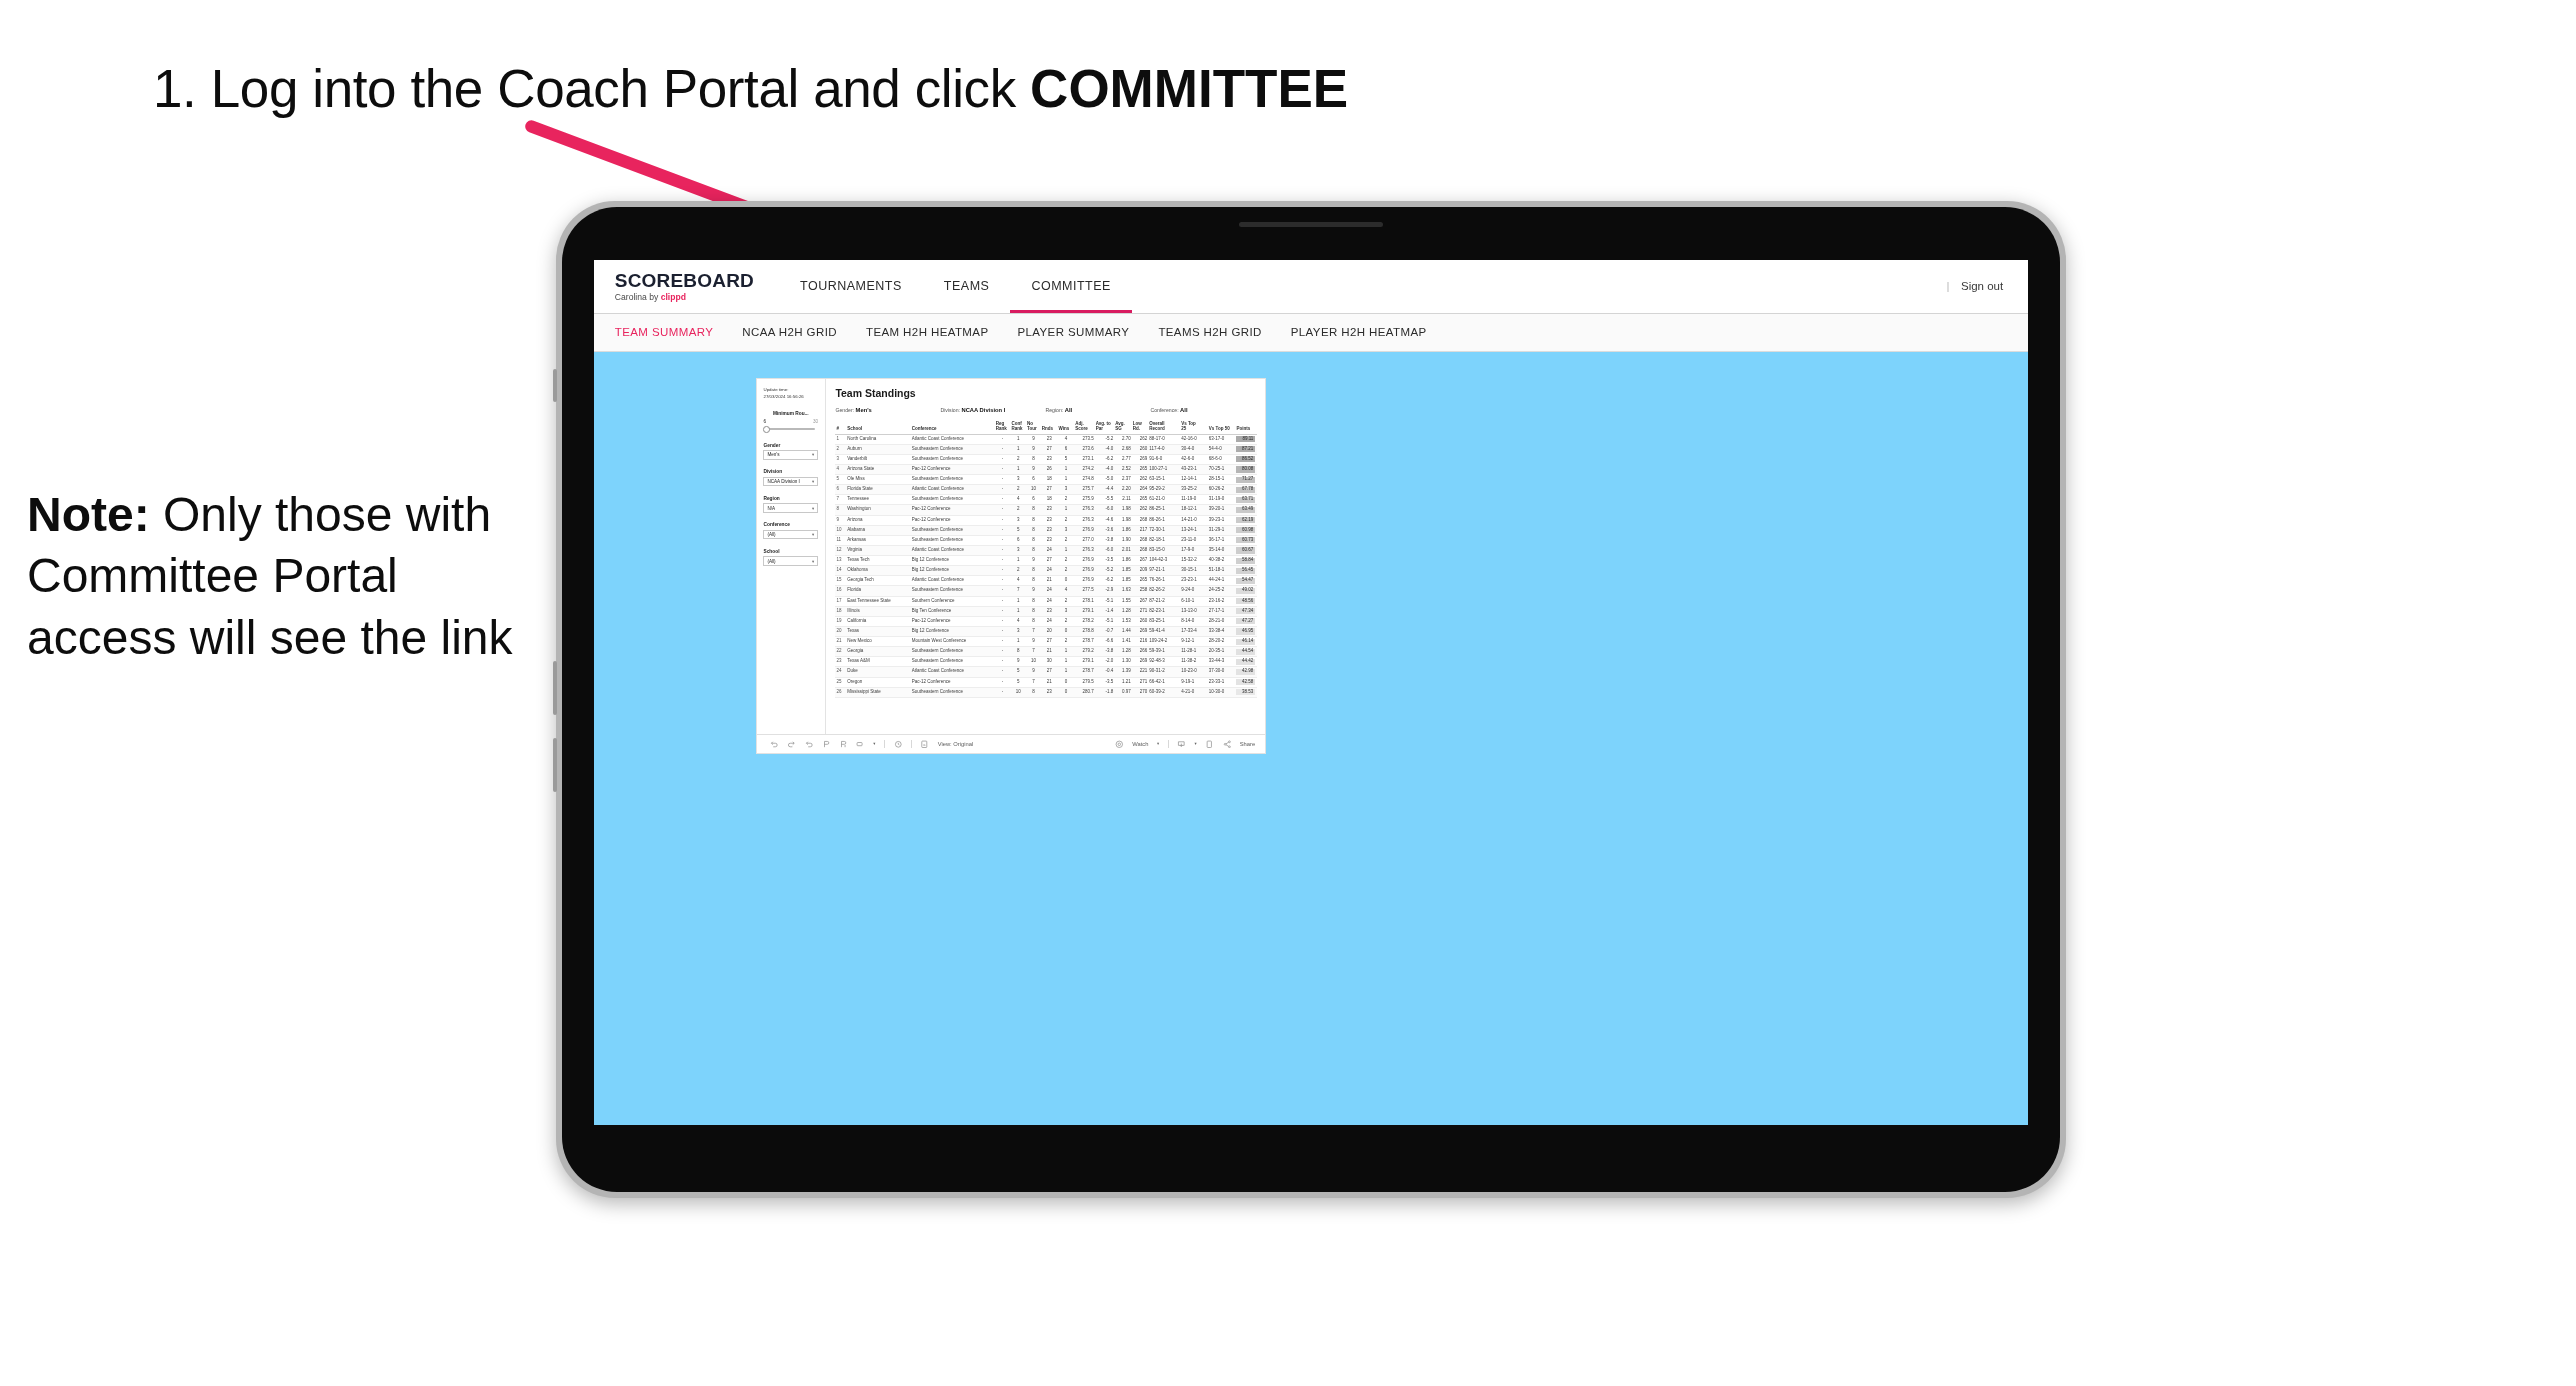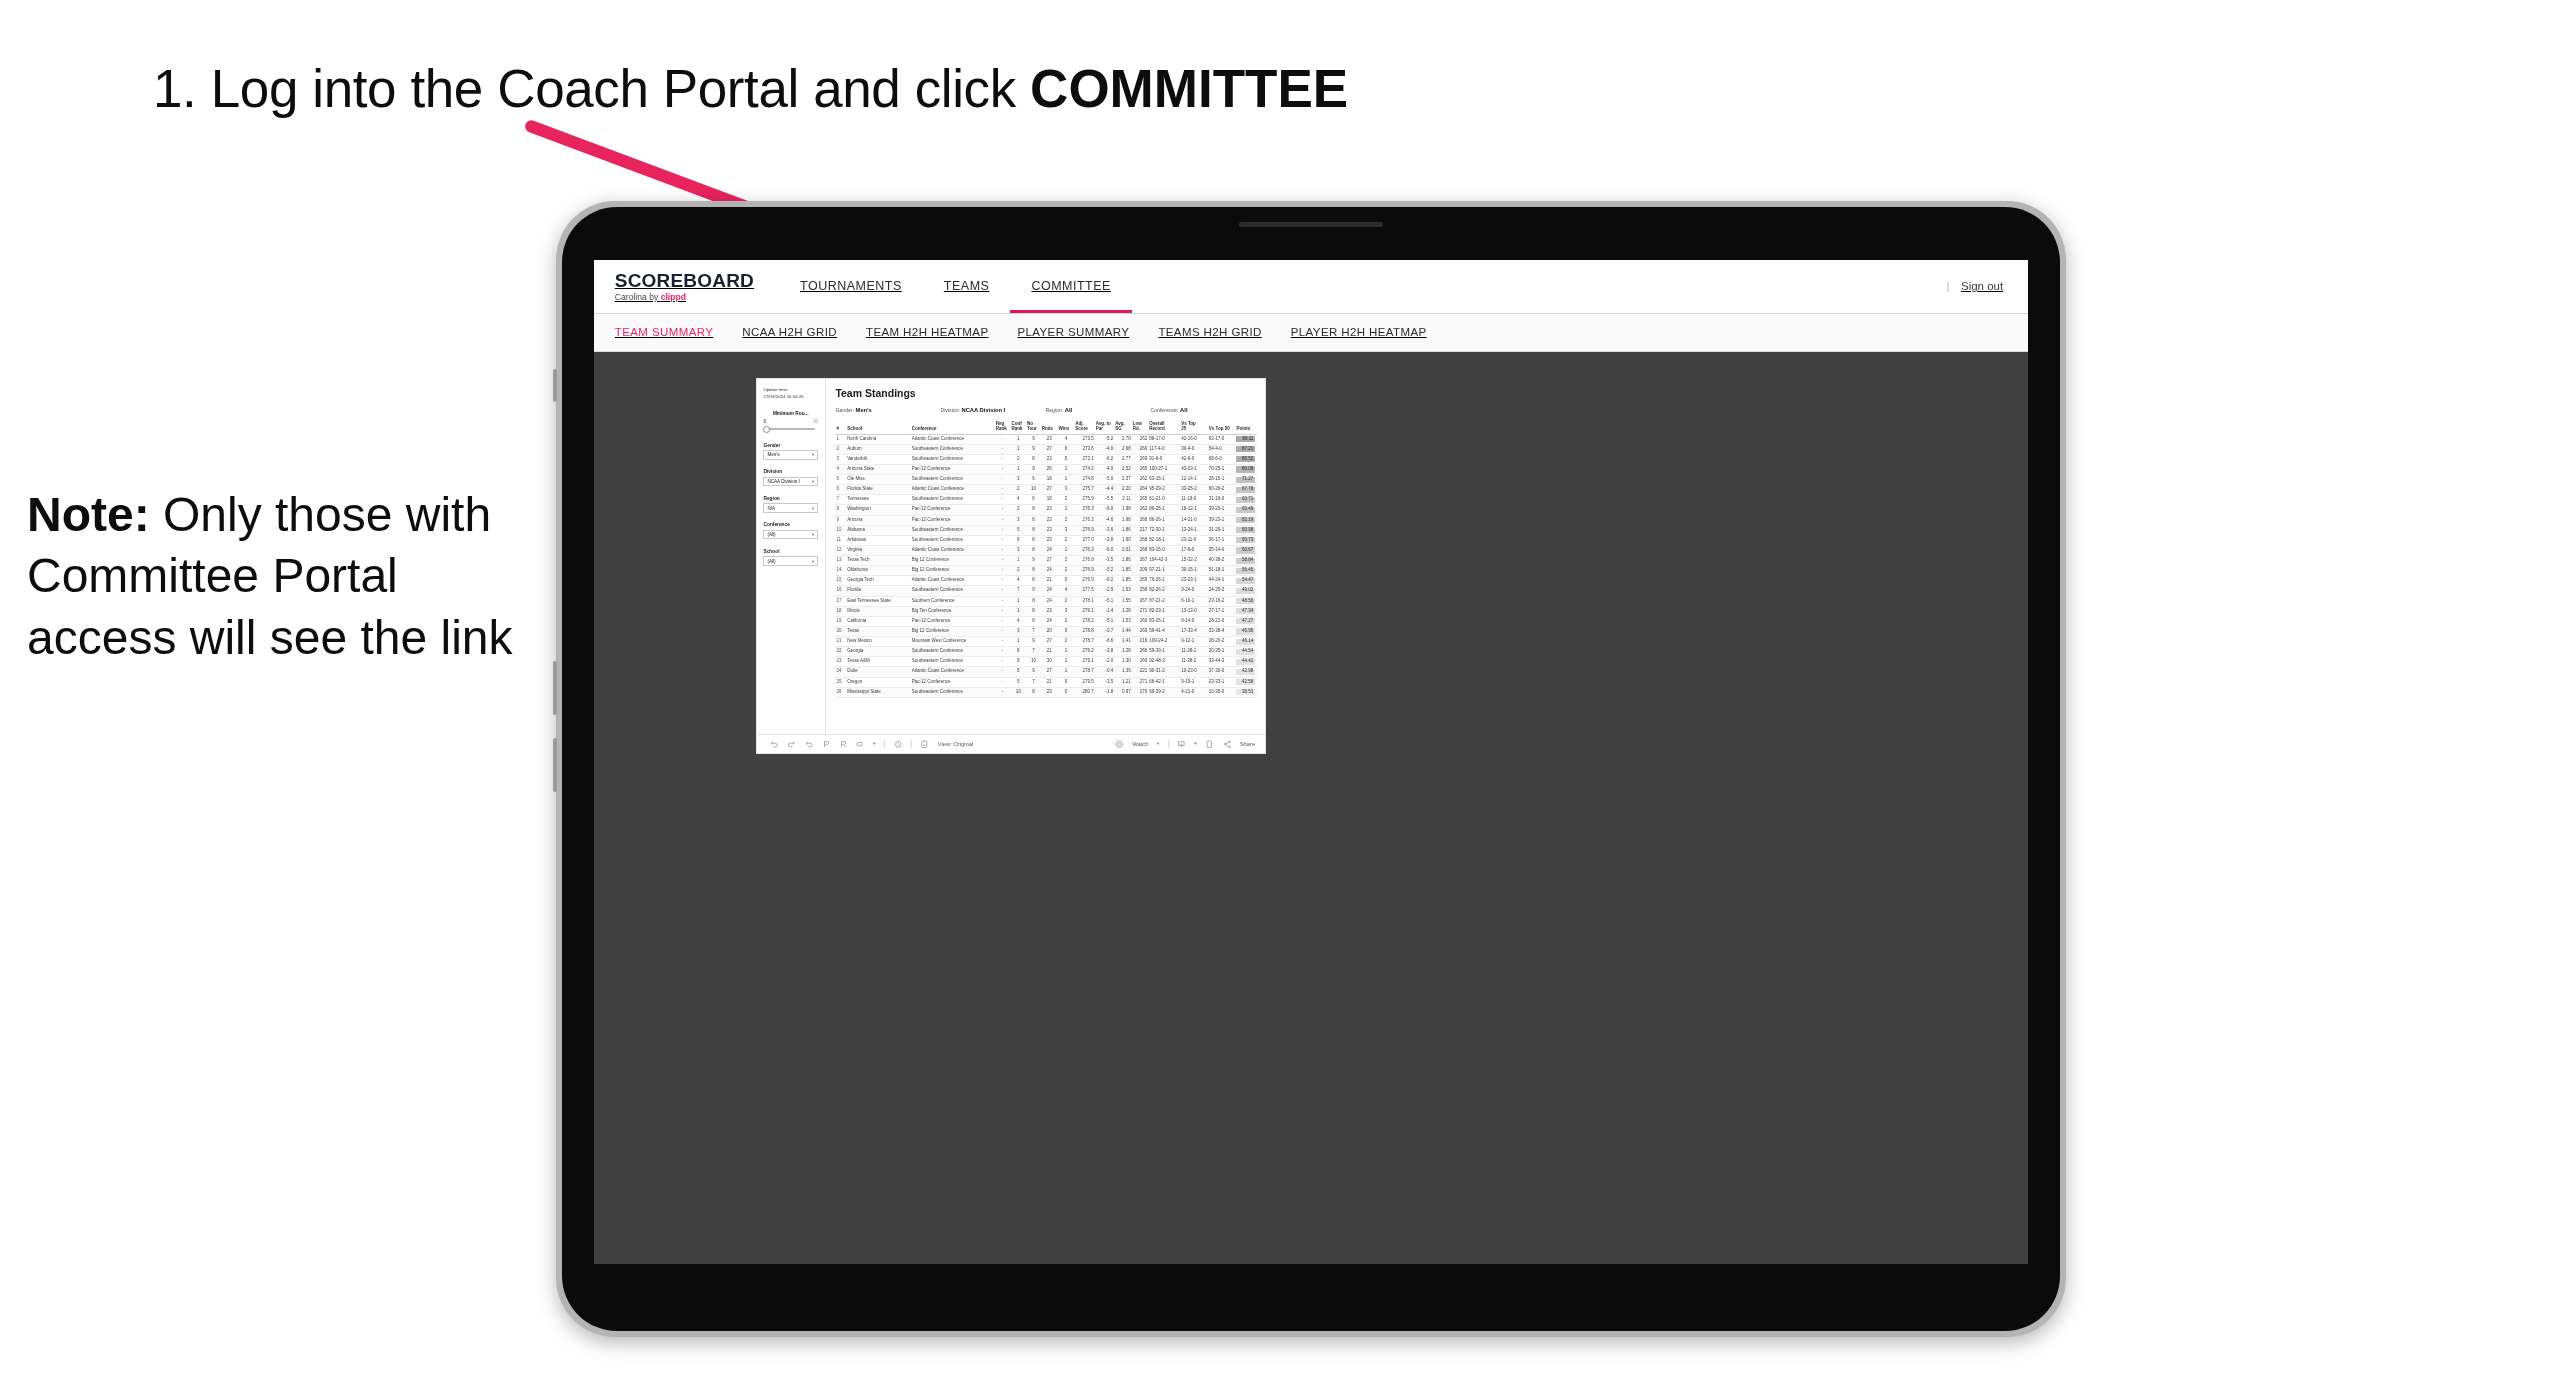--- a/index.html
+++ b/index.html
@@ -27,26 +27,25 @@
     font-size: 48px; line-height: 1.28; color: #0d0d0d;
   }
   .note .b { font-weight: 700; text-align: right; }
 
   
   .arrow-svg { position: absolute; left: 518px; top: 115px; width: 518px; height: 211px; }
 
   
   .tablet {
     position: absolute; left: 556px; top: 201px;
-    width: 1510px; height: 1136px;
+    width: 1510px; height: 997px;
     border-radius: 59px;
     background: #b4b4b4;
     padding: 5.8px;
     box-shadow: 0 5.8px 19px rgba(0,0,0,.28);
-    text-decoration: underline;
   }
   .tablet-inner {
     width: 100%; height: 100%;
     border-radius: 55px;
     background: #0b0b0b;
     padding: 53px 32px 67px 32px;
     position: relative;
   }
   .cam {
     position: absolute; left: 50%; top: 15.3px; transform: translateX(-50%);
@@ -102,21 +101,21 @@
   .subnav {
     background: #fafafa; height: 38px; flex: 0 0 38px;
     display: flex; align-items: center; padding-left: 21px; gap: 29px;
     border-bottom: 1px solid #dcdcdc;
     font-size: 11.5px; letter-spacing: 0.4px;
   }
   .subnav-item { color: #2b2b2b; cursor: pointer; white-space: nowrap; }
   .subnav-item.active { color: #e8245e; }
 
   
-  .dash-area { flex: 1; background: #404040; padding: 29px 0 0 0; position: relative; }
+  .dash-area { flex: 1; background: #7dd3fc; padding: 29px 0 0 0; position: relative; }
   .viz {
     position: absolute; left: 163px; top: 27px;
     width: 508px; height: 374px;
     background: #ffffff;
     display: flex; flex-direction: column;
     box-shadow: 0 0 0 1px #e2e2e2;
   }
   .viz-body { display: flex; flex: 1; overflow: hidden; }
 
   

